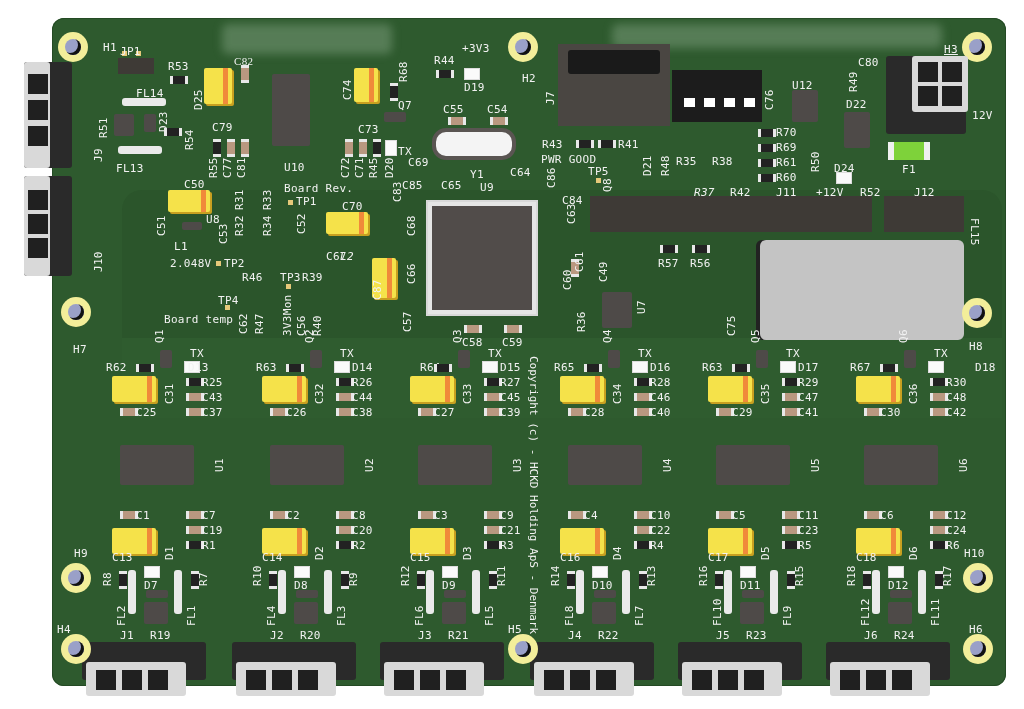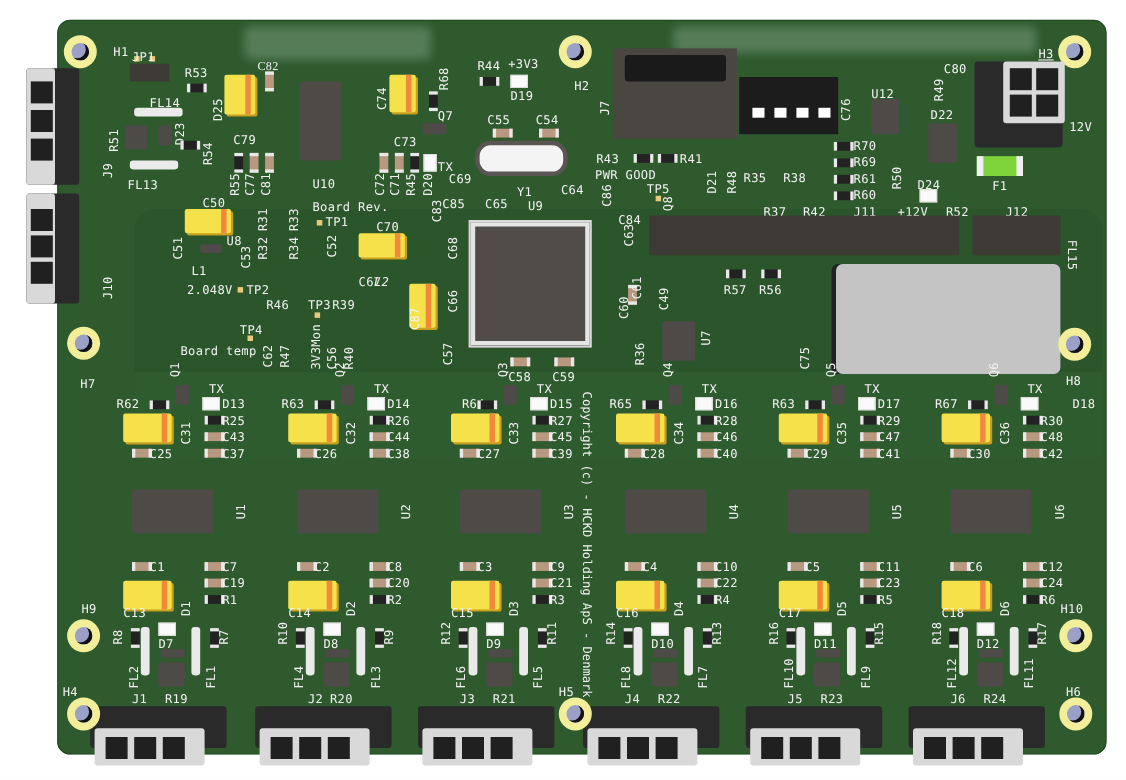--- a/index.html
+++ b/index.html
@@ -104,21 +104,21 @@
 <div class="conn-face" style="left:24px;top:176px;width:26px;height:100px;"></div>
 <div class="conn-slot" style="left:28px;top:190px;"></div>
 <div class="conn-slot" style="left:28px;top:214px;"></div>
 <div class="conn-slot" style="left:28px;top:238px;"></div>
 <span class="lbl v" style="left:93px;top:272px;">J10</span>
 <div class="hole" style="left:61px;top:297px;"></div>
 <span class="lbl" style="left:73px;top:344px;">H7</span>
 
 <span class="lbl" style="left:434px;top:55px;">R44</span>
 <div class="res" style="left:436px;top:70px;"></div>
-<span class="lbl" style="left:462px;top:53px;">+3V3</span>
+<span class="lbl" style="left:462px;top:43px;">+3V3</span>
 <div class="led" style="left:464px;top:68px;"></div>
 <span class="lbl" style="left:464px;top:82px;">D19</span>
 <div class="hole" style="left:508px;top:32px;"></div>
 <span class="lbl" style="left:522px;top:73px;">H2</span>
 <span class="lbl" style="left:443px;top:104px;">C55</span>
 <span class="lbl" style="left:487px;top:104px;">C54</span>
 <div class="cap" style="left:448px;top:117px;"></div>
 <div class="cap" style="left:490px;top:117px;"></div>
 <div class="xtal" style="left:432px;top:128px;width:76px;height:24px;"></div>
 <span class="lbl" style="left:408px;top:157px;">C69</span>
@@ -192,21 +192,21 @@
 <div class="conn-slot" style="left:918px;top:86px;"></div>
 <div class="conn-slot" style="left:942px;top:86px;"></div>
 <span class="lbl" style="left:972px;top:110px;">12V</span>
 <div class="fuse" style="left:888px;top:142px;"></div>
 <span class="lbl" style="left:902px;top:164px;">F1</span>
 
 <span class="lbl v" style="left:642px;top:176px;">D21</span>
 <span class="lbl v" style="left:660px;top:176px;">R48</span>
 <span class="lbl" style="left:676px;top:156px;">R35</span>
 <span class="lbl" style="left:712px;top:156px;">R38</span>
-<span class="lbl" style="left:694px;top:187px;">R37</span>
+<span class="lbl" style="left:694px;top:187px;font-style:italic;">R37</span>
 <span class="lbl" style="left:730px;top:187px;">R42</span>
 <span class="lbl" style="left:776px;top:187px;">J11</span>
 <span class="lbl" style="left:816px;top:187px;">+12V</span>
 <span class="lbl" style="left:860px;top:187px;">R52</span>
 <span class="lbl" style="left:914px;top:187px;">J12</span>
 <div class="header" style="left:590px;top:196px;width:282px;height:36px;"></div>
 <div class="header" style="left:884px;top:196px;width:80px;height:36px;"></div>
 <span class="lbl v90" style="left:980px;top:218px;">FL15</span>
 <span class="lbl" style="left:658px;top:258px;">R57</span>
 <span class="lbl" style="left:690px;top:258px;">R56</span>
@@ -255,21 +255,21 @@
 <span class="lbl v" style="left:312px;top:336px;">R40</span>
 
 <div id="channels">
     <div>
       <span class="lbl v" style="left:154px;top:343px;">Q1</span>
       <div class="ic" style="left:160px;top:350px;width:12px;height:18px;"></div>
       <span class="lbl " style="left:190px;top:348px;">TX</span>
       <span class="lbl " style="left:106px;top:362px;">R62</span>
       <div class="res" style="left:136px;top:364px;"></div>
       <div class="led" style="left:184px;top:361px;"></div>
-      <span class="lbl " style="left:202px;top:362px;">D13</span>
+      <span class="lbl " style="left:188px;top:362px;">D13</span>
       <div class="tant" style="left:112px;top:376px;width:44px;height:26px;"></div>
       <span class="lbl v" style="left:164px;top:404px;">C31</span>
       <div class="res" style="left:186px;top:378px;"></div>
       <span class="lbl " style="left:202px;top:377px;">R25</span>
       <div class="cap" style="left:186px;top:393px;"></div>
       <span class="lbl " style="left:202px;top:392px;">C43</span>
       <div class="cap" style="left:120px;top:408px;"></div>
       <span class="lbl " style="left:136px;top:407px;">C25</span>
       <div class="cap" style="left:186px;top:408px;"></div>
       <span class="lbl " style="left:202px;top:407px;">C37</span>
@@ -342,21 +342,21 @@
       <div class="led" style="left:294px;top:566px;"></div>
       <span class="lbl " style="left:294px;top:580px;">D8</span>
       <span class="lbl v" style="left:348px;top:586px;">R9</span>
       <div class="res" style="left:336px;top:576px;transform:rotate(90deg);"></div>
       <div class="ferr" style="left:278px;top:570px;"></div>
       <div class="ferr" style="left:324px;top:570px;"></div>
       <span class="lbl v" style="left:266px;top:626px;">FL4</span>
       <span class="lbl v" style="left:336px;top:626px;">FL3</span>
       <div class="ic" style="left:296px;top:590px;width:22px;height:8px;"></div>
       <div class="ic" style="left:294px;top:602px;width:24px;height:22px;"></div>
-      <span class="lbl " style="left:270px;top:630px;margin-left:10px;">J2</span>
+      <span class="lbl " style="left:270px;top:630px;">J2</span>
       <span class="lbl " style="left:300px;top:630px;">R20</span>
       <div class="conn" style="left:232px;top:642px;width:124px;height:38px;"></div>
       <div class="conn-face" style="left:236px;top:662px;width:100px;height:34px;"></div>
       <div class="conn-slot" style="left:246px;top:670px;"></div>
       <div class="conn-slot" style="left:272px;top:670px;"></div>
       <div class="conn-slot" style="left:298px;top:670px;"></div>
     </div>
     <div>
       <span class="lbl v" style="left:452px;top:343px;">Q3</span>
       <div class="ic" style="left:458px;top:350px;width:12px;height:18px;"></div>

